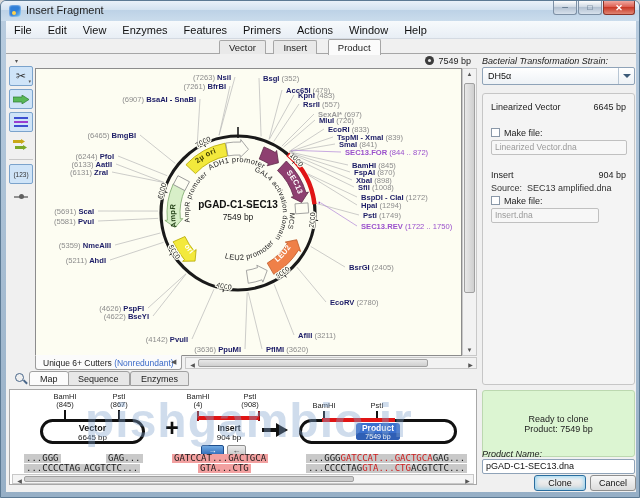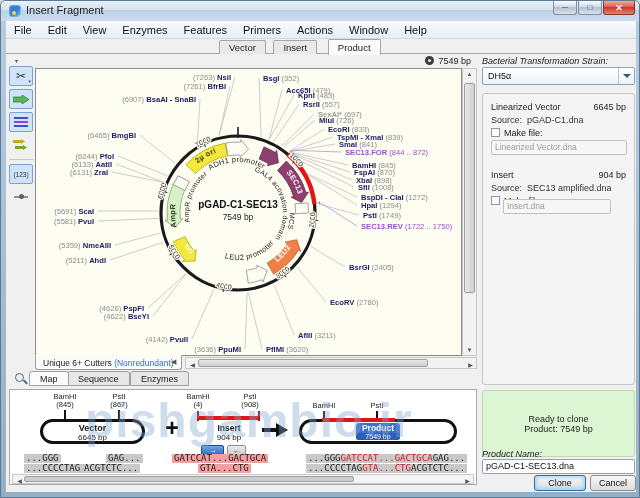--- a/index.html
+++ b/index.html
@@ -411,39 +411,35 @@
   <div class="combo">
     <span>DH5α</span>
     <span class="dd"></span>
   </div>
 
   <div class="groupbox">
     <div class="grow" style="top:8px;">
       <span>Linearized Vector</span>
       <span class="rt">6645 bp</span>
     </div>
-    <div class="grow" style="top:21px;color:#333;">
-      <span>Source:</span>&nbsp;
-      <span>pGAD-C1.dna</span>
-    </div>
     <span class="chk" style="left:8px;top:34px;"></span>
     <div class="grow" style="top:34px;left:21px;">Make file:</div>
     <div class="dinput" style="left:8px;top:46px;width:136px;">Linearized Vector.dna</div>
 
     <div class="grow" style="top:76px;">
       <span>Insert</span>
       <span class="rt">904 bp</span>
     </div>
     <div class="grow" style="top:89px;color:#333;">
       <span>Source:</span>&nbsp;
       <span>SEC13 amplified.dna</span>
     </div>
     <span class="chk" style="left:8px;top:102px;"></span>
     <div class="grow" style="top:102px;left:21px;">Make file:</div>
-    <div class="dinput" style="left:8px;top:105px;width:108px;margin-left:12px;">Insert.dna</div>
+    <div class="dinput" style="left:8px;top:114px;width:108px;">Insert.dna</div>
   </div>
 
   <div class="greenbox">
     <div>Ready to clone</div>
     <div>Product:  7549 bp</div>
   </div>
 
   <div class="rlabel" style="left:481px;top:448px;">Product Name:</div>
   <div class="nameinput">pGAD-C1-SEC13.dna</div>
   <div class="btn default" style="left:533px;top:474px;width:52px;">Clone</div>

